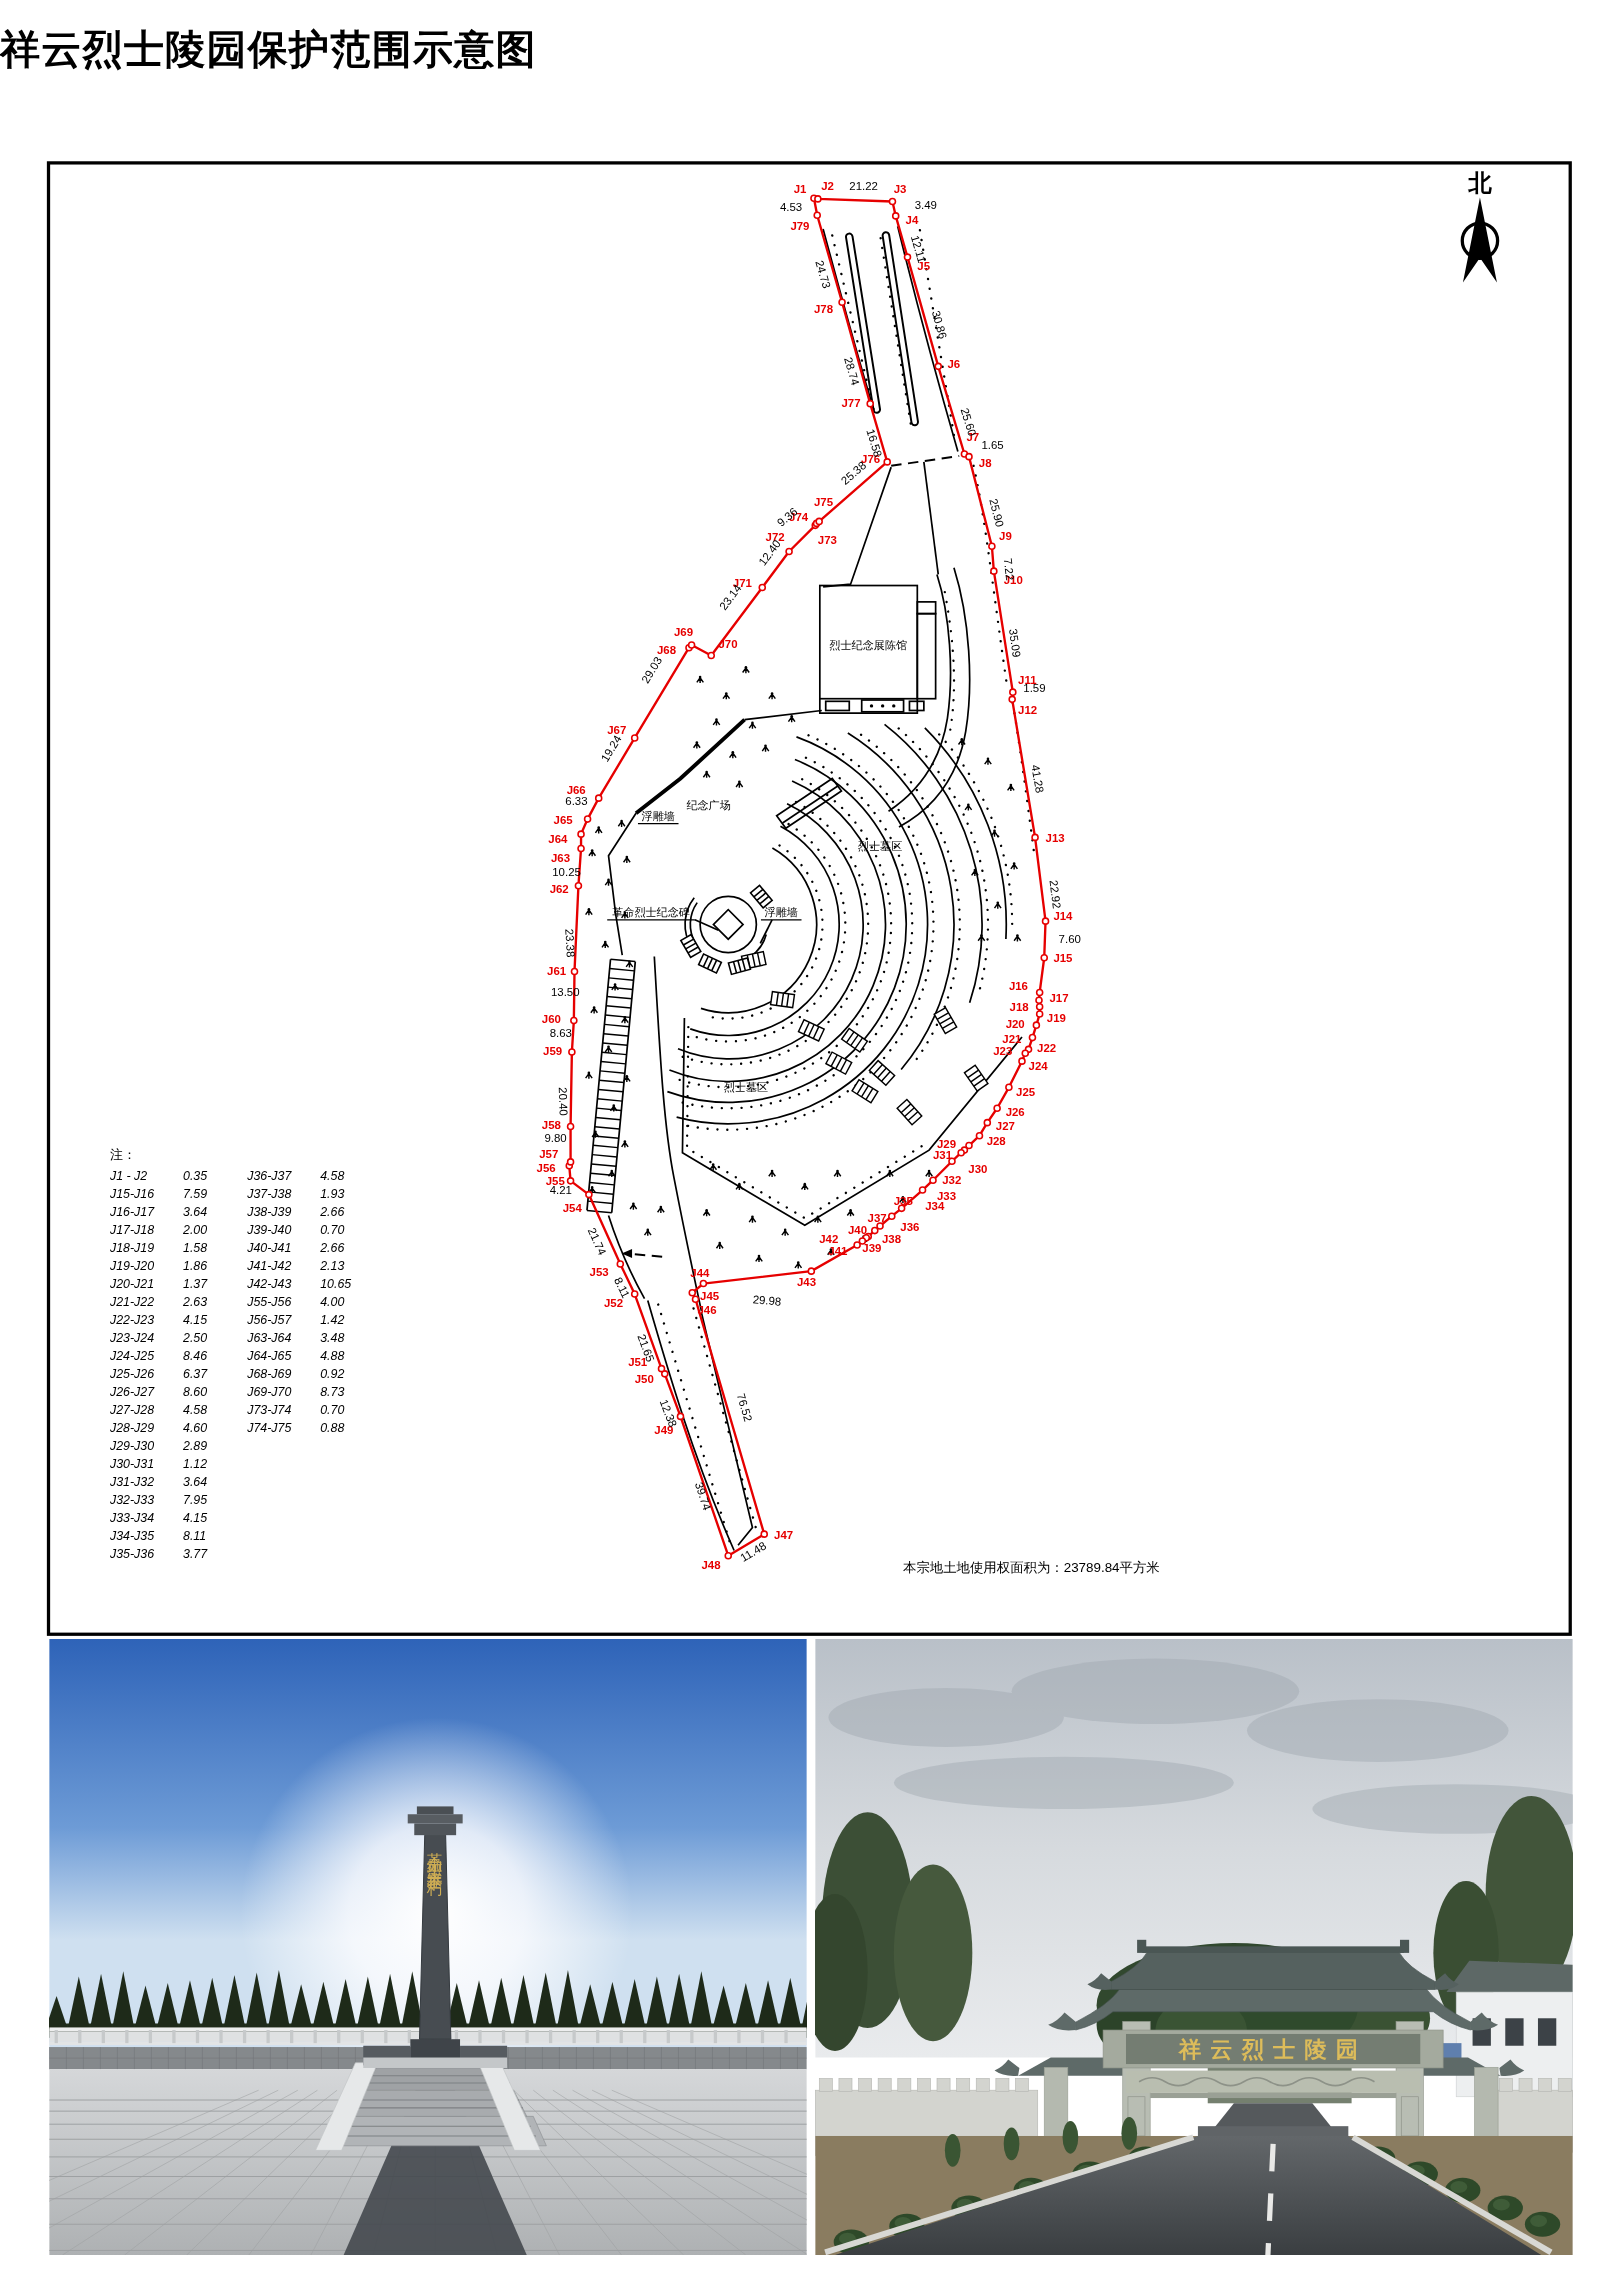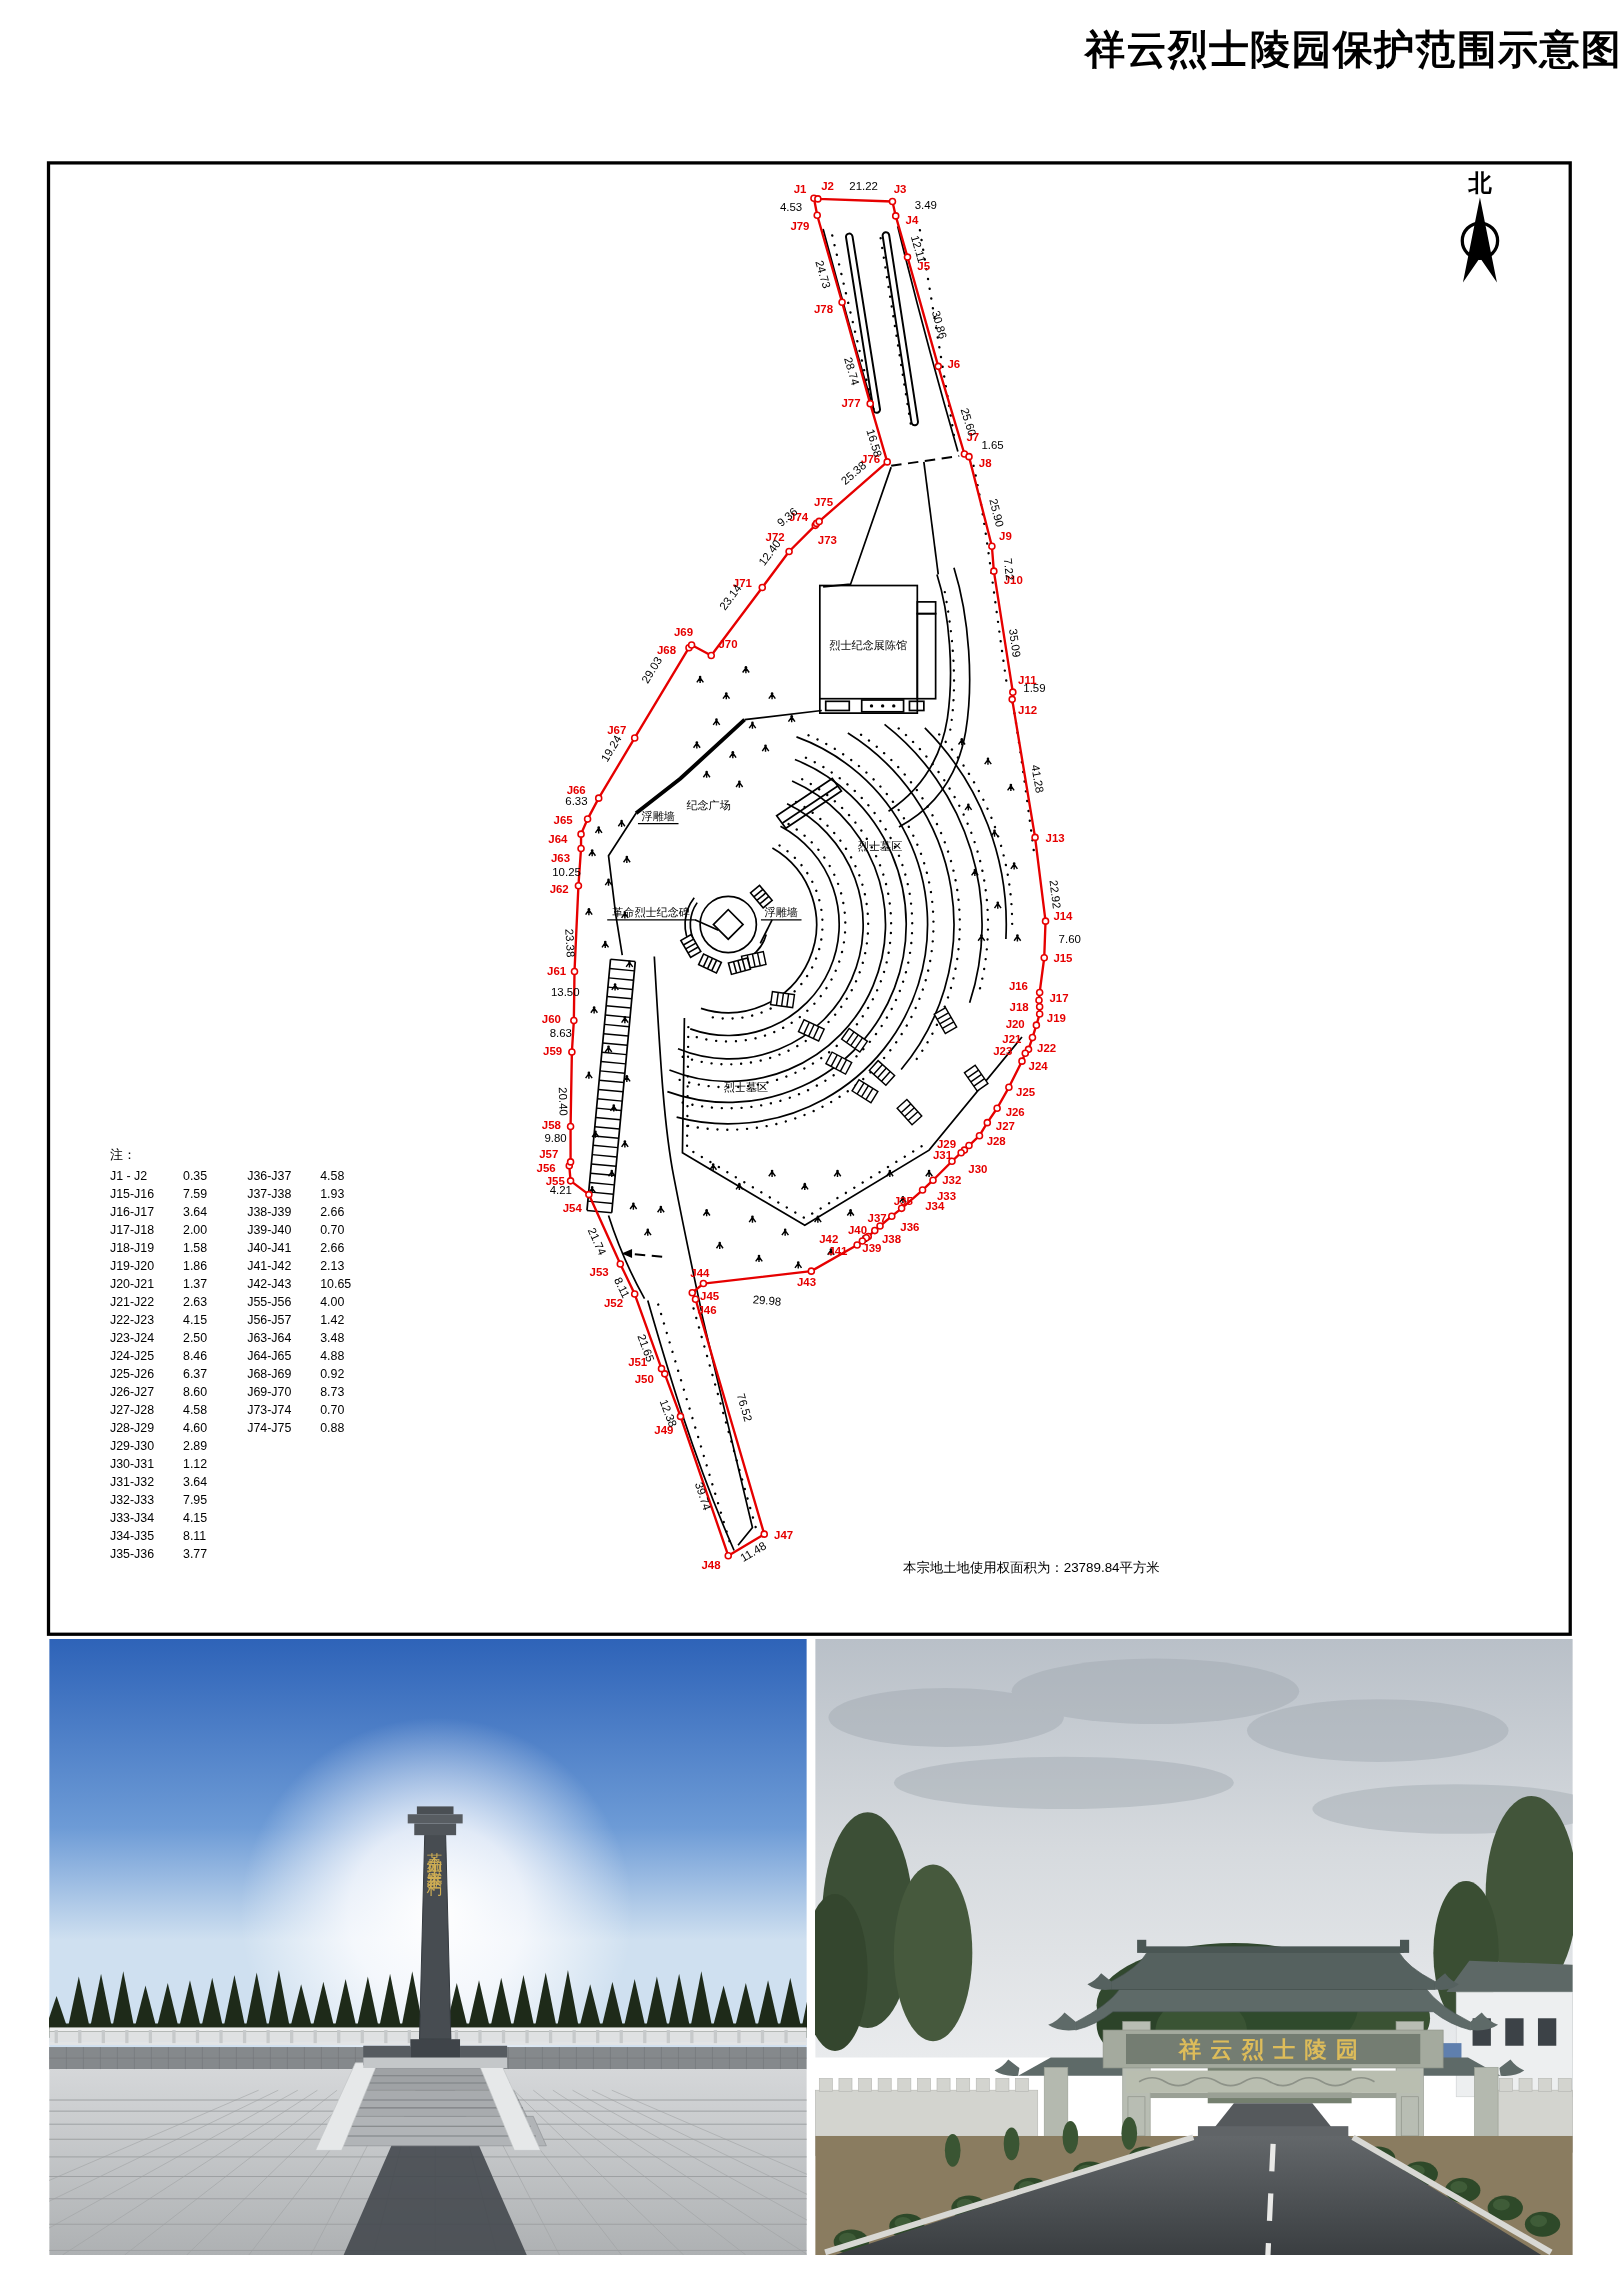--- a/index.html
+++ b/index.html
@@ -1,37 +1,37 @@
 <!DOCTYPE html>
 <html style="font-size:10.5px"><head>
 <meta charset="utf-8">
 <style>
   html,body{margin:0;padding:0;background:#888;}
   .page{position:relative;width:1622px;height:2295px;background:#ffffff;overflow:hidden;
         font-family:"Liberation Sans",sans-serif;color:#000;}
-  .title{position:absolute;top:22px;left:0;width:100%;text-align:right;
+  .title{position:absolute;top:22px;left:0;width:100%;text-align:left;
          font-size:40px;font-weight:700;letter-spacing:1.3px;}
   svg{position:absolute;left:0;top:0;}
   .photo{position:absolute;}
   
   .ln{fill:none;stroke:#000;stroke-width:2.6px;}
   .thick{stroke-width:6px;}
   .dots{fill:none;stroke:#000;stroke-width:3.6px;stroke-dasharray:0.1 15;stroke-linecap:round;}
   .dash{fill:none;stroke:#000;stroke-width:3px;stroke-dasharray:16 10;}
   .cap-b{fill:none;stroke:#000;stroke-width:13px;stroke-linecap:round;}
   .cap-w{fill:none;stroke:#fff;stroke-width:7px;stroke-linecap:round;}
   .jlabel{font:700 17.5px "Liberation Sans",sans-serif;}
   .dist{font:17.5px "Liberation Sans",sans-serif;fill:#000;}
   .flabel{font:17px "Liberation Sans",sans-serif;fill:#000;text-anchor:middle;}
   .north-text{font:700 36px "Liberation Sans",sans-serif;fill:#000;text-anchor:middle;}
   
   .notes{position:absolute;left:110px;top:1146px;}
   .nhead{font-size:13px;margin-bottom:4.6px;}
   .ncols{display:flex;}
-  .ncol{width:132px;}
+  .ncol{width:132px;font-style:italic;}
   .ncol.c2{width:111px;margin-left:5.2px;}
   .nrow{height:18px;white-space:nowrap;font-size:12.4px;}
   .npair{display:inline-block;width:73px;}
   .area-note{position:absolute;left:903px;top:1559px;font-size:13.4px;}
 </style>
 </head>
 <body>
 
 <div class="page">
 

